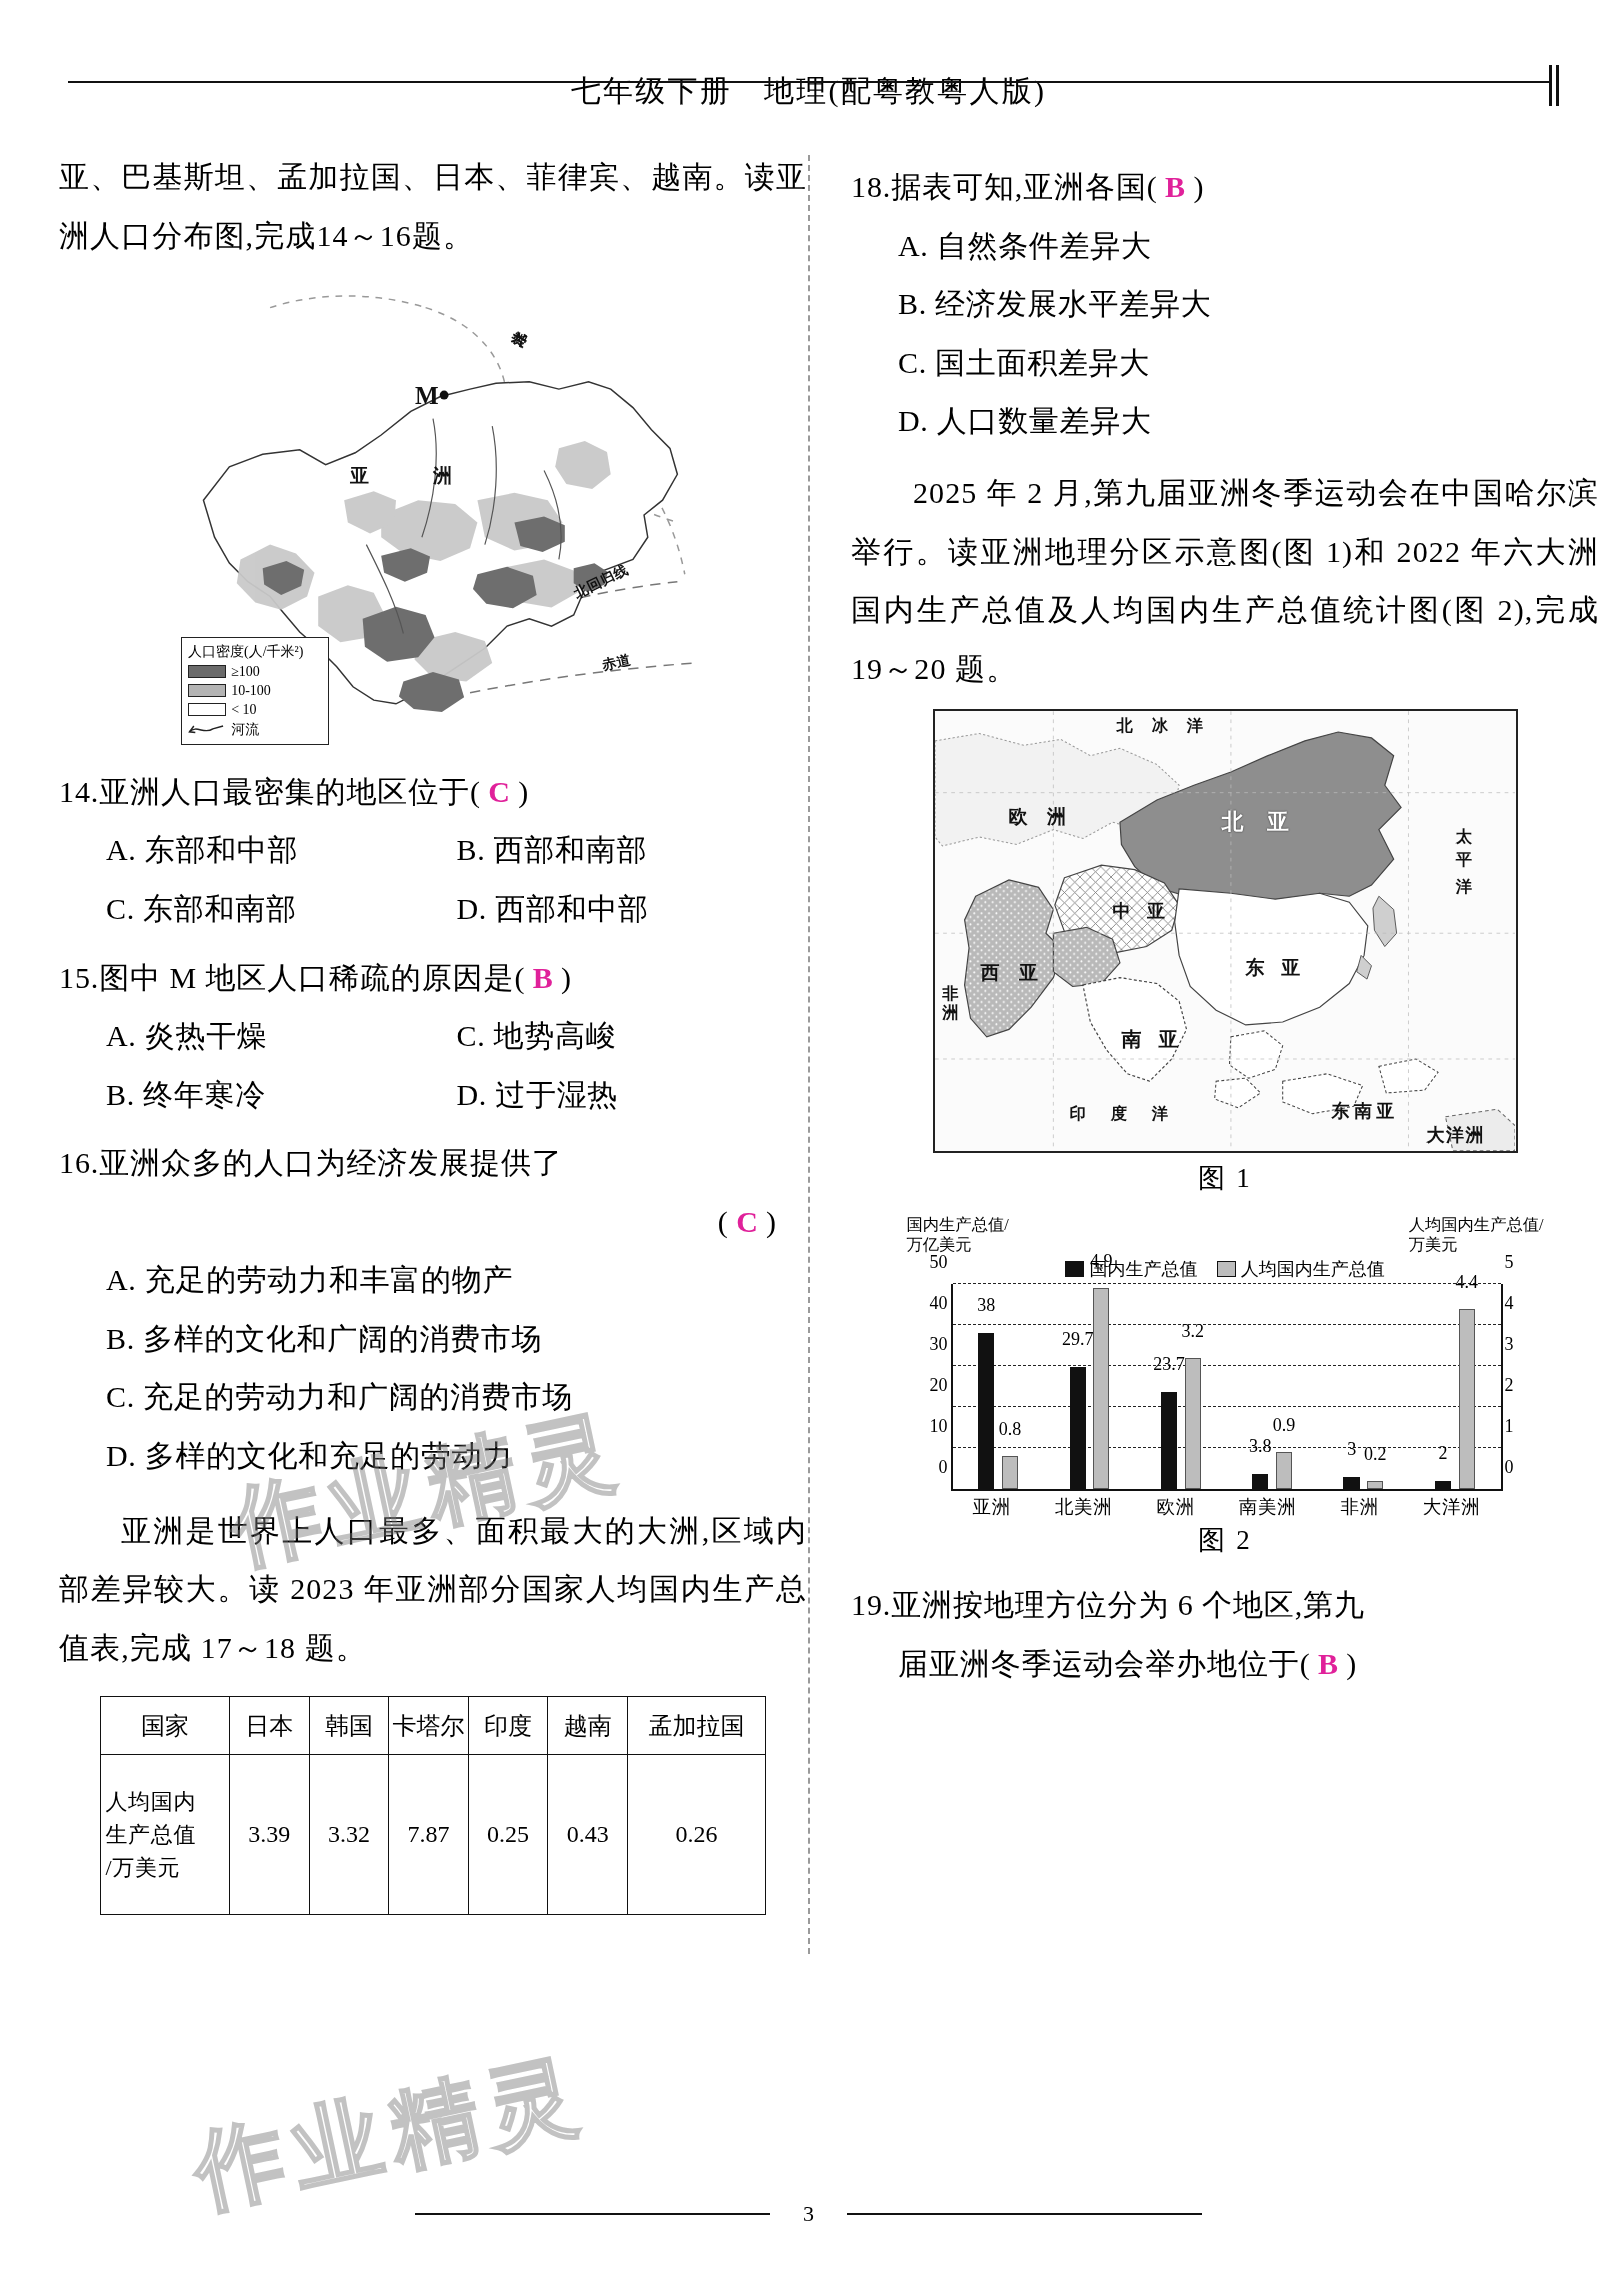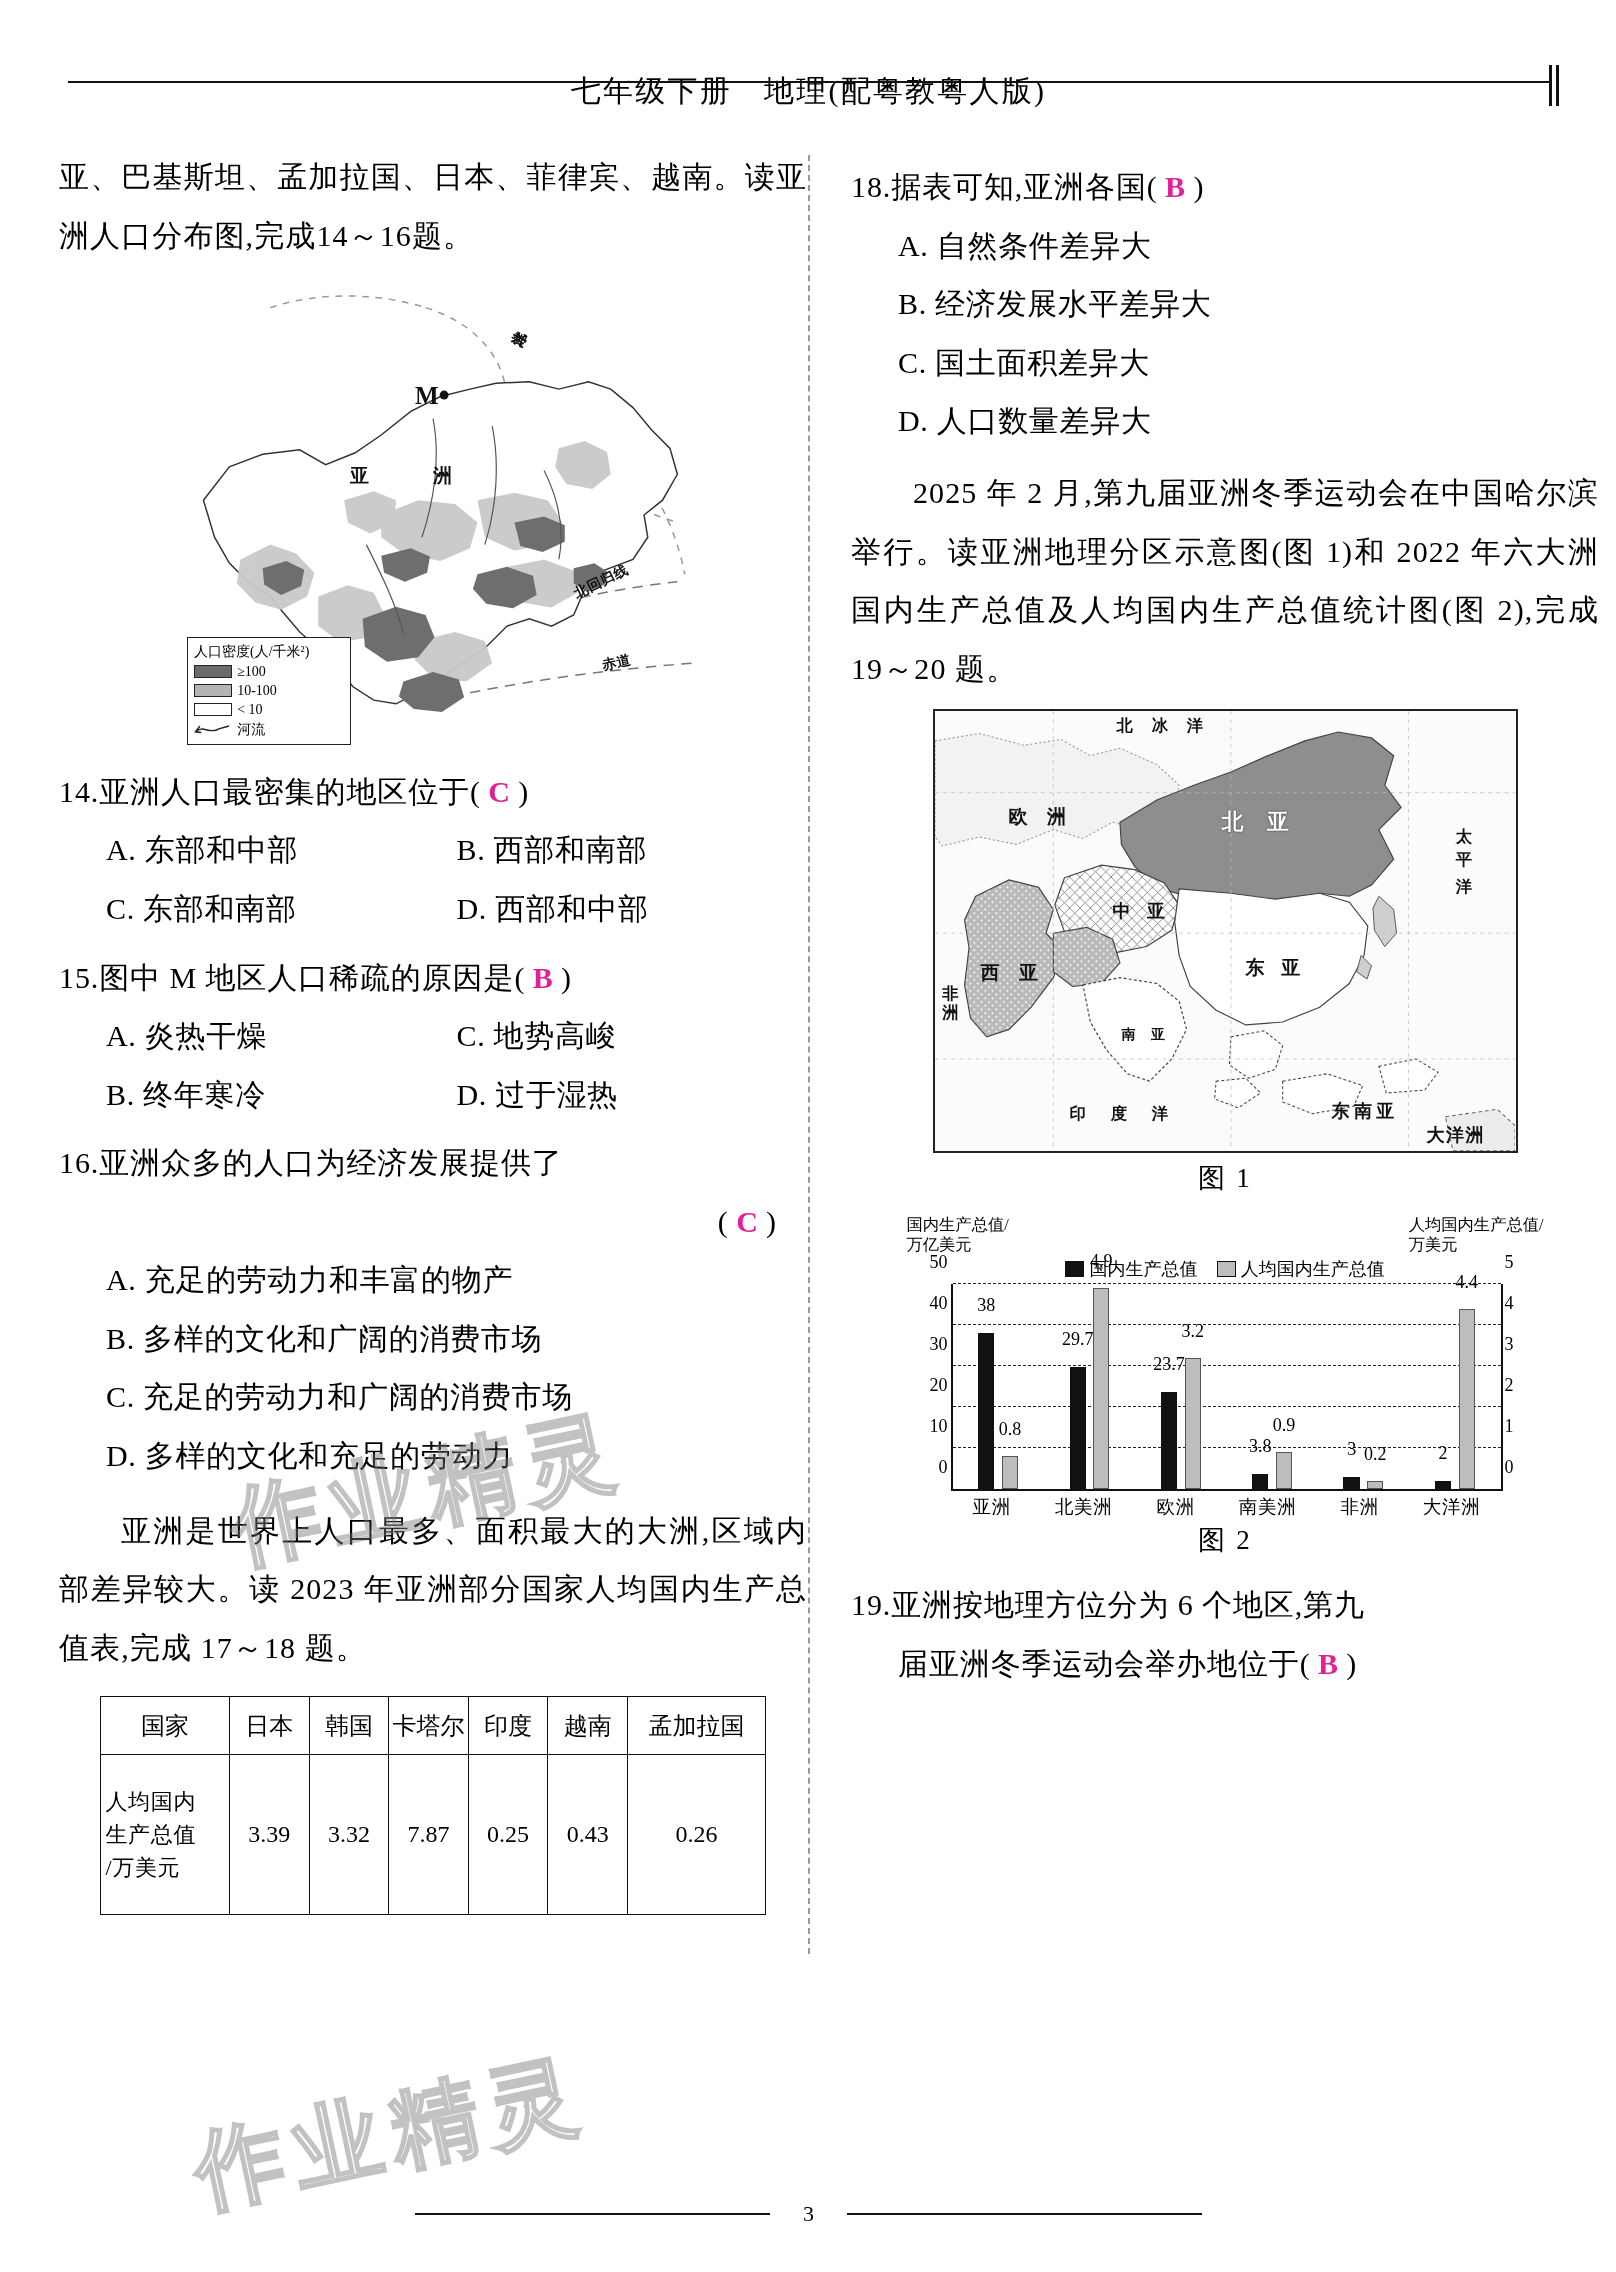--- a/index.html
+++ b/index.html
@@ -115,25 +115,25 @@
     font-weight: 700;
     letter-spacing: 3px;
     color: #111;
     font-family: "Liberation Serif", "DejaVu Serif", serif;
     white-space: nowrap;
   }
   .map-label.small { font-size: 14px; font-weight: 600; letter-spacing: 0.7px; }
 
   .legend-box {
     position: absolute;
-    left: 28px; bottom: 7.4px;
+    left: 22px; bottom: 7.4px;
     border: 1.5px solid #222;
     background: #fff;
     padding: 4.4px 6px 5.2px 6px;
-    width: 164px;
+    width: 148px;
   }
   .legend-title { font-size: 14px; letter-spacing: 0px; white-space: nowrap; }
   .legend-row {
     display: flex; align-items: center;
     gap: 5.2px; margin-top: 3px;
     font-size: 14px;
   }
   .swatch { width: 38px; height: 13.3px; border: 1.1px solid #222; }
   .sw-high { background: #6b6b6b; }
   .sw-mid  { background: #b4b4b4; }
@@ -531,21 +531,21 @@
           <path d="M640 0 L640 594"></path>
         </g>
       </svg>
 
       <div class="map-label" style="left:182px; top:4.4px; font-size:16.3px; letter-spacing:7.4px;">北 冰 洋</div>
       <div class="map-label" style="left:74px; top:93px; font-size:19px; letter-spacing:7.4px;">欧 洲</div>
       <div class="map-label" style="left:287px; top:96px; font-size:22px; letter-spacing:9px; color:#fff; text-shadow:0 0 1.5px #000;">北 亚</div>
       <div class="map-label" style="left:178px; top:188px; font-size:18px; letter-spacing:6px;">中 亚</div>
       <div class="map-label" style="left:46px; top:249px; font-size:19px; letter-spacing:7.4px;">西 亚</div>
       <div class="map-label" style="left:311px; top:244px; font-size:19px; letter-spacing:6px;">东 亚</div>
-      <div class="map-label" style="left:187px; top:315px; font-size:14px; letter-spacing:6px;">南 亚</div>
+      <div class="map-label" style="left:187px; top:315px; font-size:20px; letter-spacing:6px;">南 亚</div>
       <div class="map-label" style="left:397px; top:388px; font-size:18px; letter-spacing:4.4px;">东南亚</div>
       <div class="map-label" style="left:4.4px; top:261px; font-size:16.3px; writing-mode:vertical-rl; letter-spacing:7.4px;">非 洲</div>
       <div class="map-label" style="left:518px; top:104px; font-size:16.3px; writing-mode:vertical-rl; letter-spacing:10.4px;">太 平 洋</div>
       <div class="map-label" style="left:135px; top:392px; font-size:16.3px; letter-spacing:10.4px;">印 度 洋</div>
       <div class="map-label" style="left:492px; top:412px; font-size:18px; letter-spacing:1.5px;">大洋洲</div>
     </div>
     <div class="fig-cap">图 1</div>
 
     <div class="chart-wrap">
       <div class="axis-cap">

